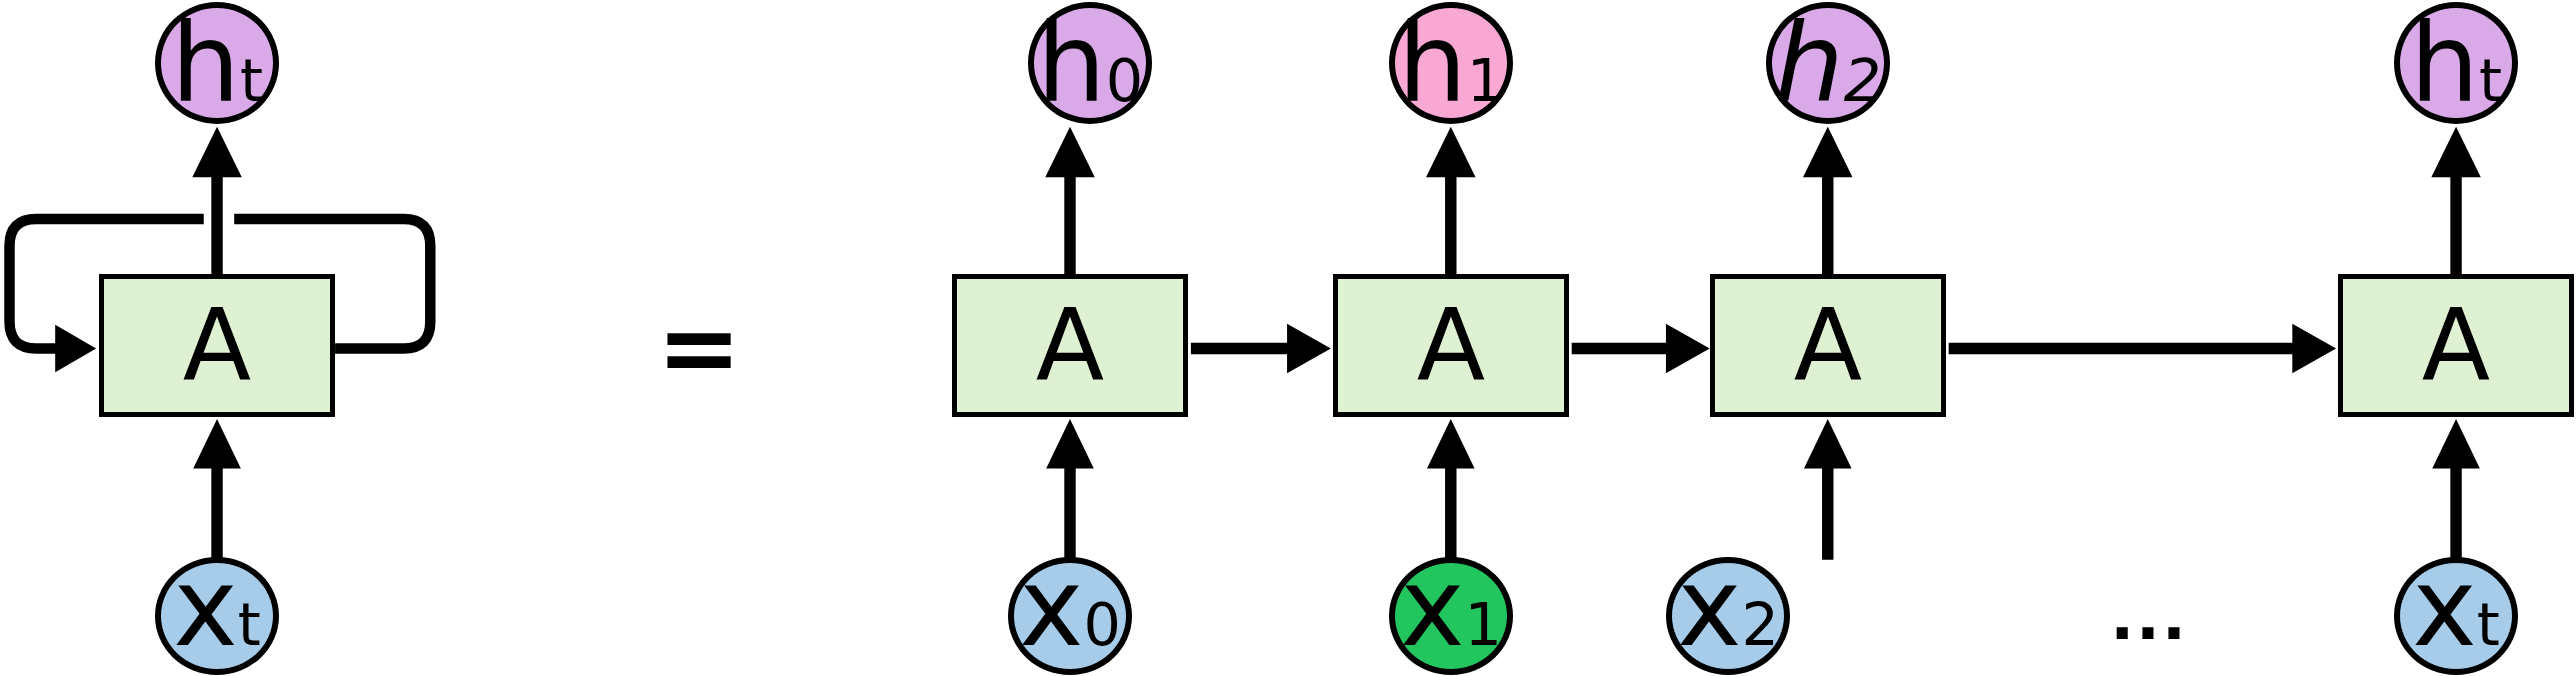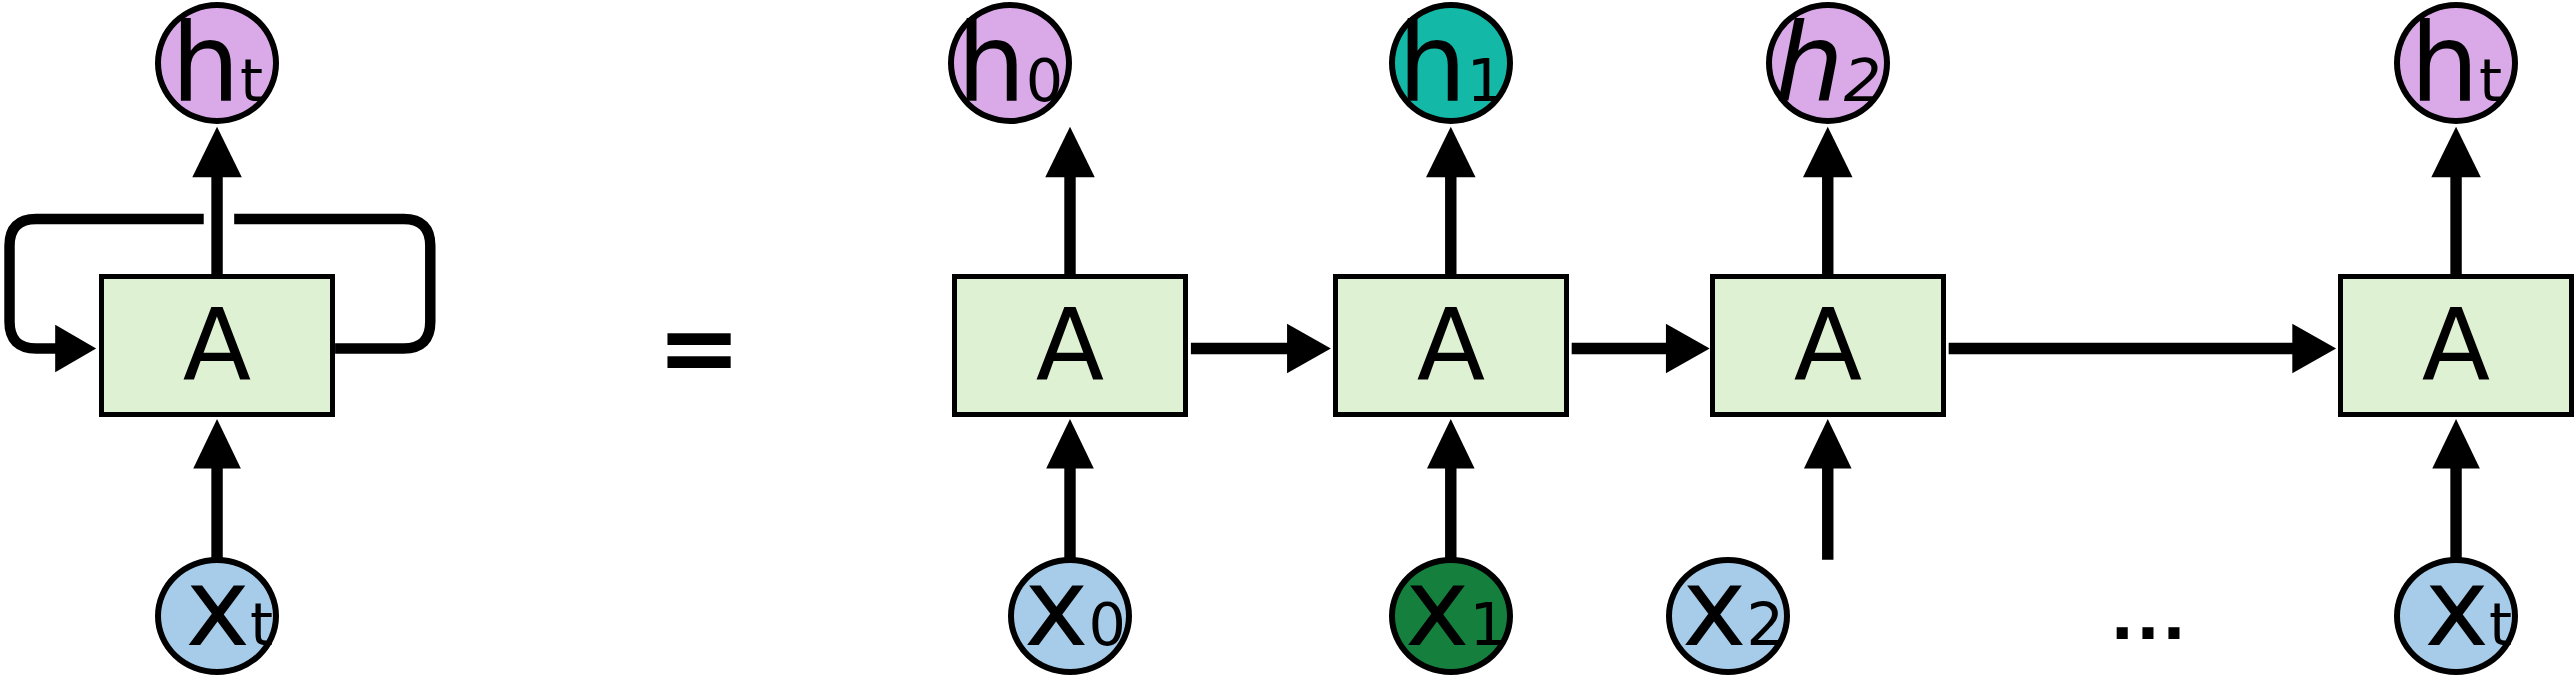--- a/index.html
+++ b/index.html
@@ -4,21 +4,21 @@
 <style>
   html, body { margin: 0; padding: 0; background: #ffffff; }
   body { width: 2576px; height: 677px; font-family: "DejaVu Sans", "Liberation Sans", sans-serif; }
   .canvas { position: relative; width: 2576px; height: 677px; background: #ffffff; overflow: hidden; }
   .wires { position: absolute; left: 0; top: 0; width: 2576px; height: 677px; }
 
   .node { position: absolute; box-sizing: border-box; border: 6.7px solid #000;
           display: flex; align-items: center; justify-content: center; color: #000; }
   .ellipse { border-radius: 50%; }
   .h-node { top: 1.9px; width: 124px; height: 122px; }
-  .x-node { top: 557px; width: 124px; height: 118px; justify-content: flex-end; }
+  .x-node { top: 557px; width: 124px; height: 118px; }
   .a-box  { top: 274px; width: 236px; height: 143px; border-width: 5.7px; }
 
   .lbl { line-height: 1; white-space: nowrap; }
   .lbl-h { font-size: 109px; transform: translateY(1px); }
   .lbl-x { font-size: 109px; transform: translateY(-8.6px); }
   .sub { font-size: 0.54em; }
   .lbl-a { font-size: 100px; }
 
   .equals { position: absolute; left: 699px; top: 348px; transform: translate(-50%, -50%);
             font-size: 101px; font-weight: bold; color: #000; line-height: 1; }
@@ -79,37 +79,37 @@
   </div>
   <div class="node a-box" style="left: 99px; background-color: rgb(223, 241, 211);">
     <span class="lbl lbl-a">A</span>
   </div>
   <div class="node ellipse x-node" style="left: 155px; background-color: rgb(167, 204, 233);">
     <span class="lbl lbl-x"><span>x</span><span class="sub">t</span></span>
   </div>
 
   <div class="equals">=</div>
 
-  <div class="node ellipse h-node" style="left: 948px; background-color: rgb(217, 169, 232);">
+  <div class="node ellipse h-node" style="left: 1028px; background-color: rgb(217, 169, 232);">
     <span class="lbl lbl-h"><span>h</span><span class="sub">0</span></span>
   </div>
   <div class="node a-box" style="left: 952px; background-color: rgb(223, 241, 211);">
     <span class="lbl lbl-a">A</span>
   </div>
   <div class="node ellipse x-node" style="left: 1008px; background-color: rgb(167, 204, 233);">
     <span class="lbl lbl-x"><span>x</span><span class="sub">0</span></span>
   </div>
 
-  <div class="node ellipse h-node" style="left: 1389px; background-color: #14b8a6;">
+  <div class="node ellipse h-node" style="left: 1389px; background-color: #f9a8d4;">
     <span class="lbl lbl-h"><span>h</span><span class="sub">1</span></span>
   </div>
   <div class="node a-box" style="left: 1333px; background-color: rgb(223, 241, 211);">
     <span class="lbl lbl-a">A</span>
   </div>
-  <div class="node ellipse x-node" style="left: 1389px; background-color: #15803d;">
+  <div class="node ellipse x-node" style="left: 1389px; background-color: #22c55e;">
     <span class="lbl lbl-x"><span>x</span><span class="sub">1</span></span>
   </div>
 
   <div class="node ellipse h-node" style="left: 1766px; background-color: rgb(217, 169, 232); font-style: italic;">
     <span class="lbl lbl-h"><span>h</span><span class="sub">2</span></span>
   </div>
   <div class="node a-box" style="left: 1710px; background-color: rgb(223, 241, 211);">
     <span class="lbl lbl-a">A</span>
   </div>
   <div class="node ellipse x-node" style="left: 1666px; background-color: rgb(167, 204, 233);">

